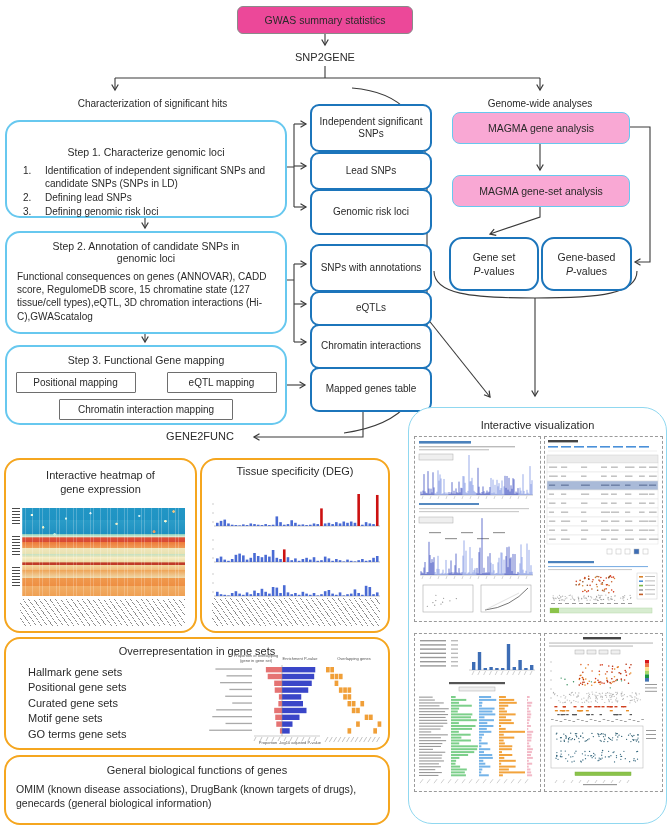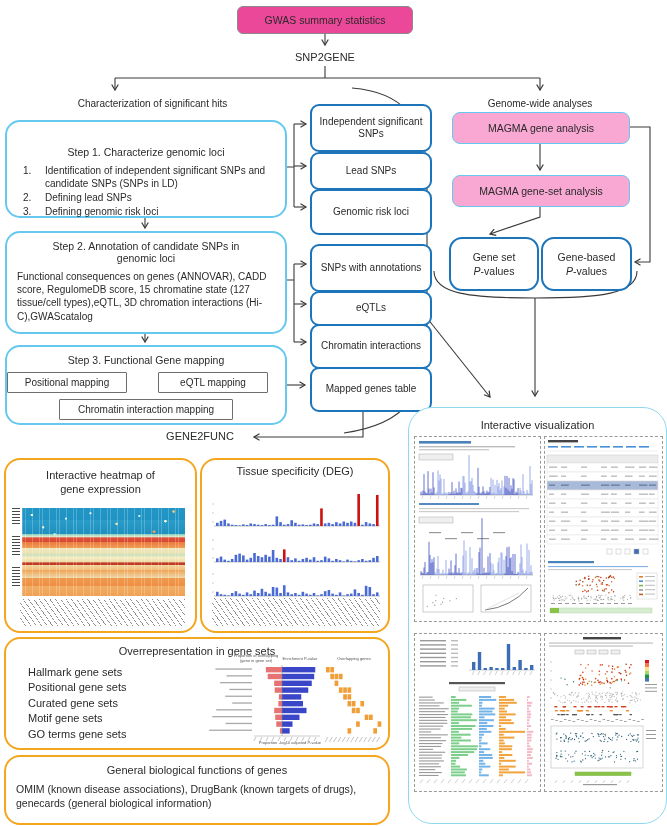--- a/index.html
+++ b/index.html
@@ -120,21 +120,21 @@
     </div>
   </div>
 
   <div class="abs stepbox" style="left:5px;top:231px;width:278px;height:99px">
     <div class="step-title" style="margin:7px 40px 0 40px">Step 2. Annotation of candidate SNPs in genomic loci</div>
     <div class="step-body" style="margin:6px 10px 0 10px">Functional consequences on genes (ANNOVAR), CADD score, RegulomeDB score, 15 chromatine state (127 tissue/cell types),eQTL, 3D chromation interactions (Hi-C),GWAScatalog</div>
   </div>
 
   <div class="abs stepbox" style="left:5px;top:345px;width:278px;height:76px">
     <div class="step-title" style="margin-top:7px">Step 3. Functional Gene mapping</div>
-    <div style="display:flex;gap:31px;margin-top:6px">
+    <div style="display:flex;justify-content:center;gap:31px;margin-top:6px">
       <div class="innerbox ctr" style="width:118px;height:19px">
         <span>Positional mapping</span>
       </div>
       <div class="innerbox ctr" style="width:108px;height:19px">
         <span>eQTL mapping</span>
       </div>
     </div>
     <div style="display:flex;justify-content:center;margin-top:6px">
       <div class="innerbox ctr" style="width:172px;height:19px">
         <span>Chromatin interaction mapping</span>

